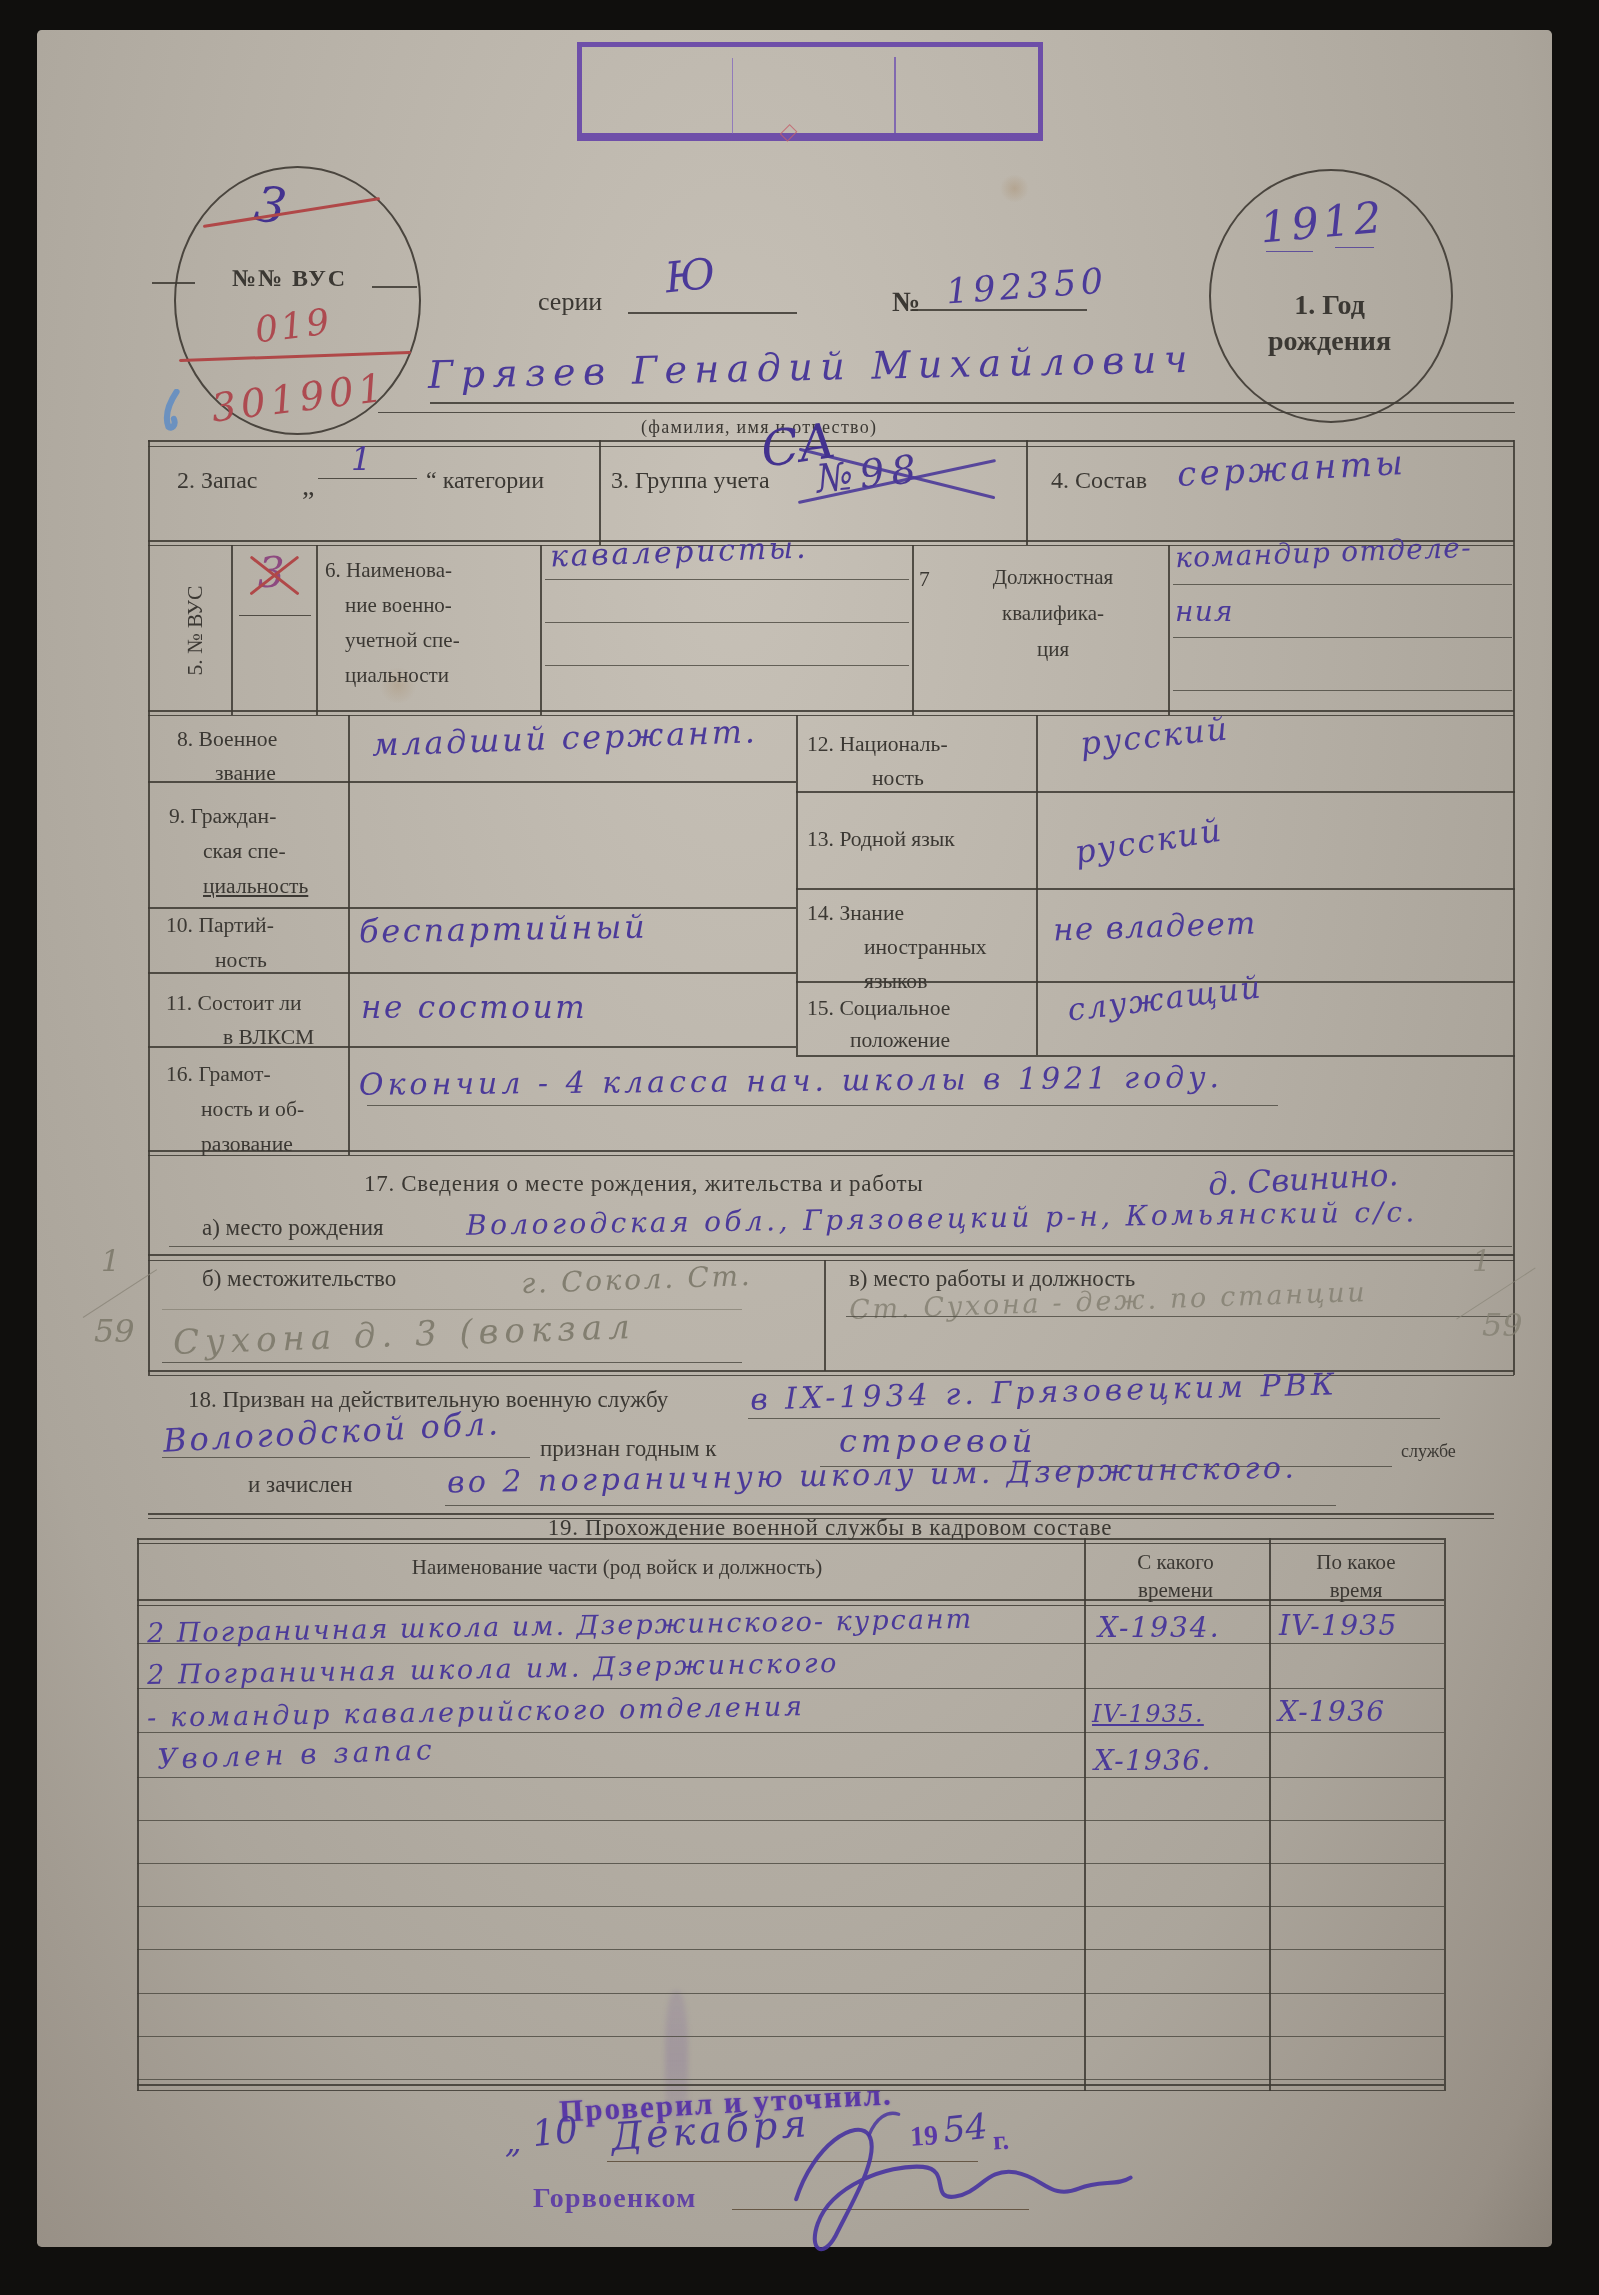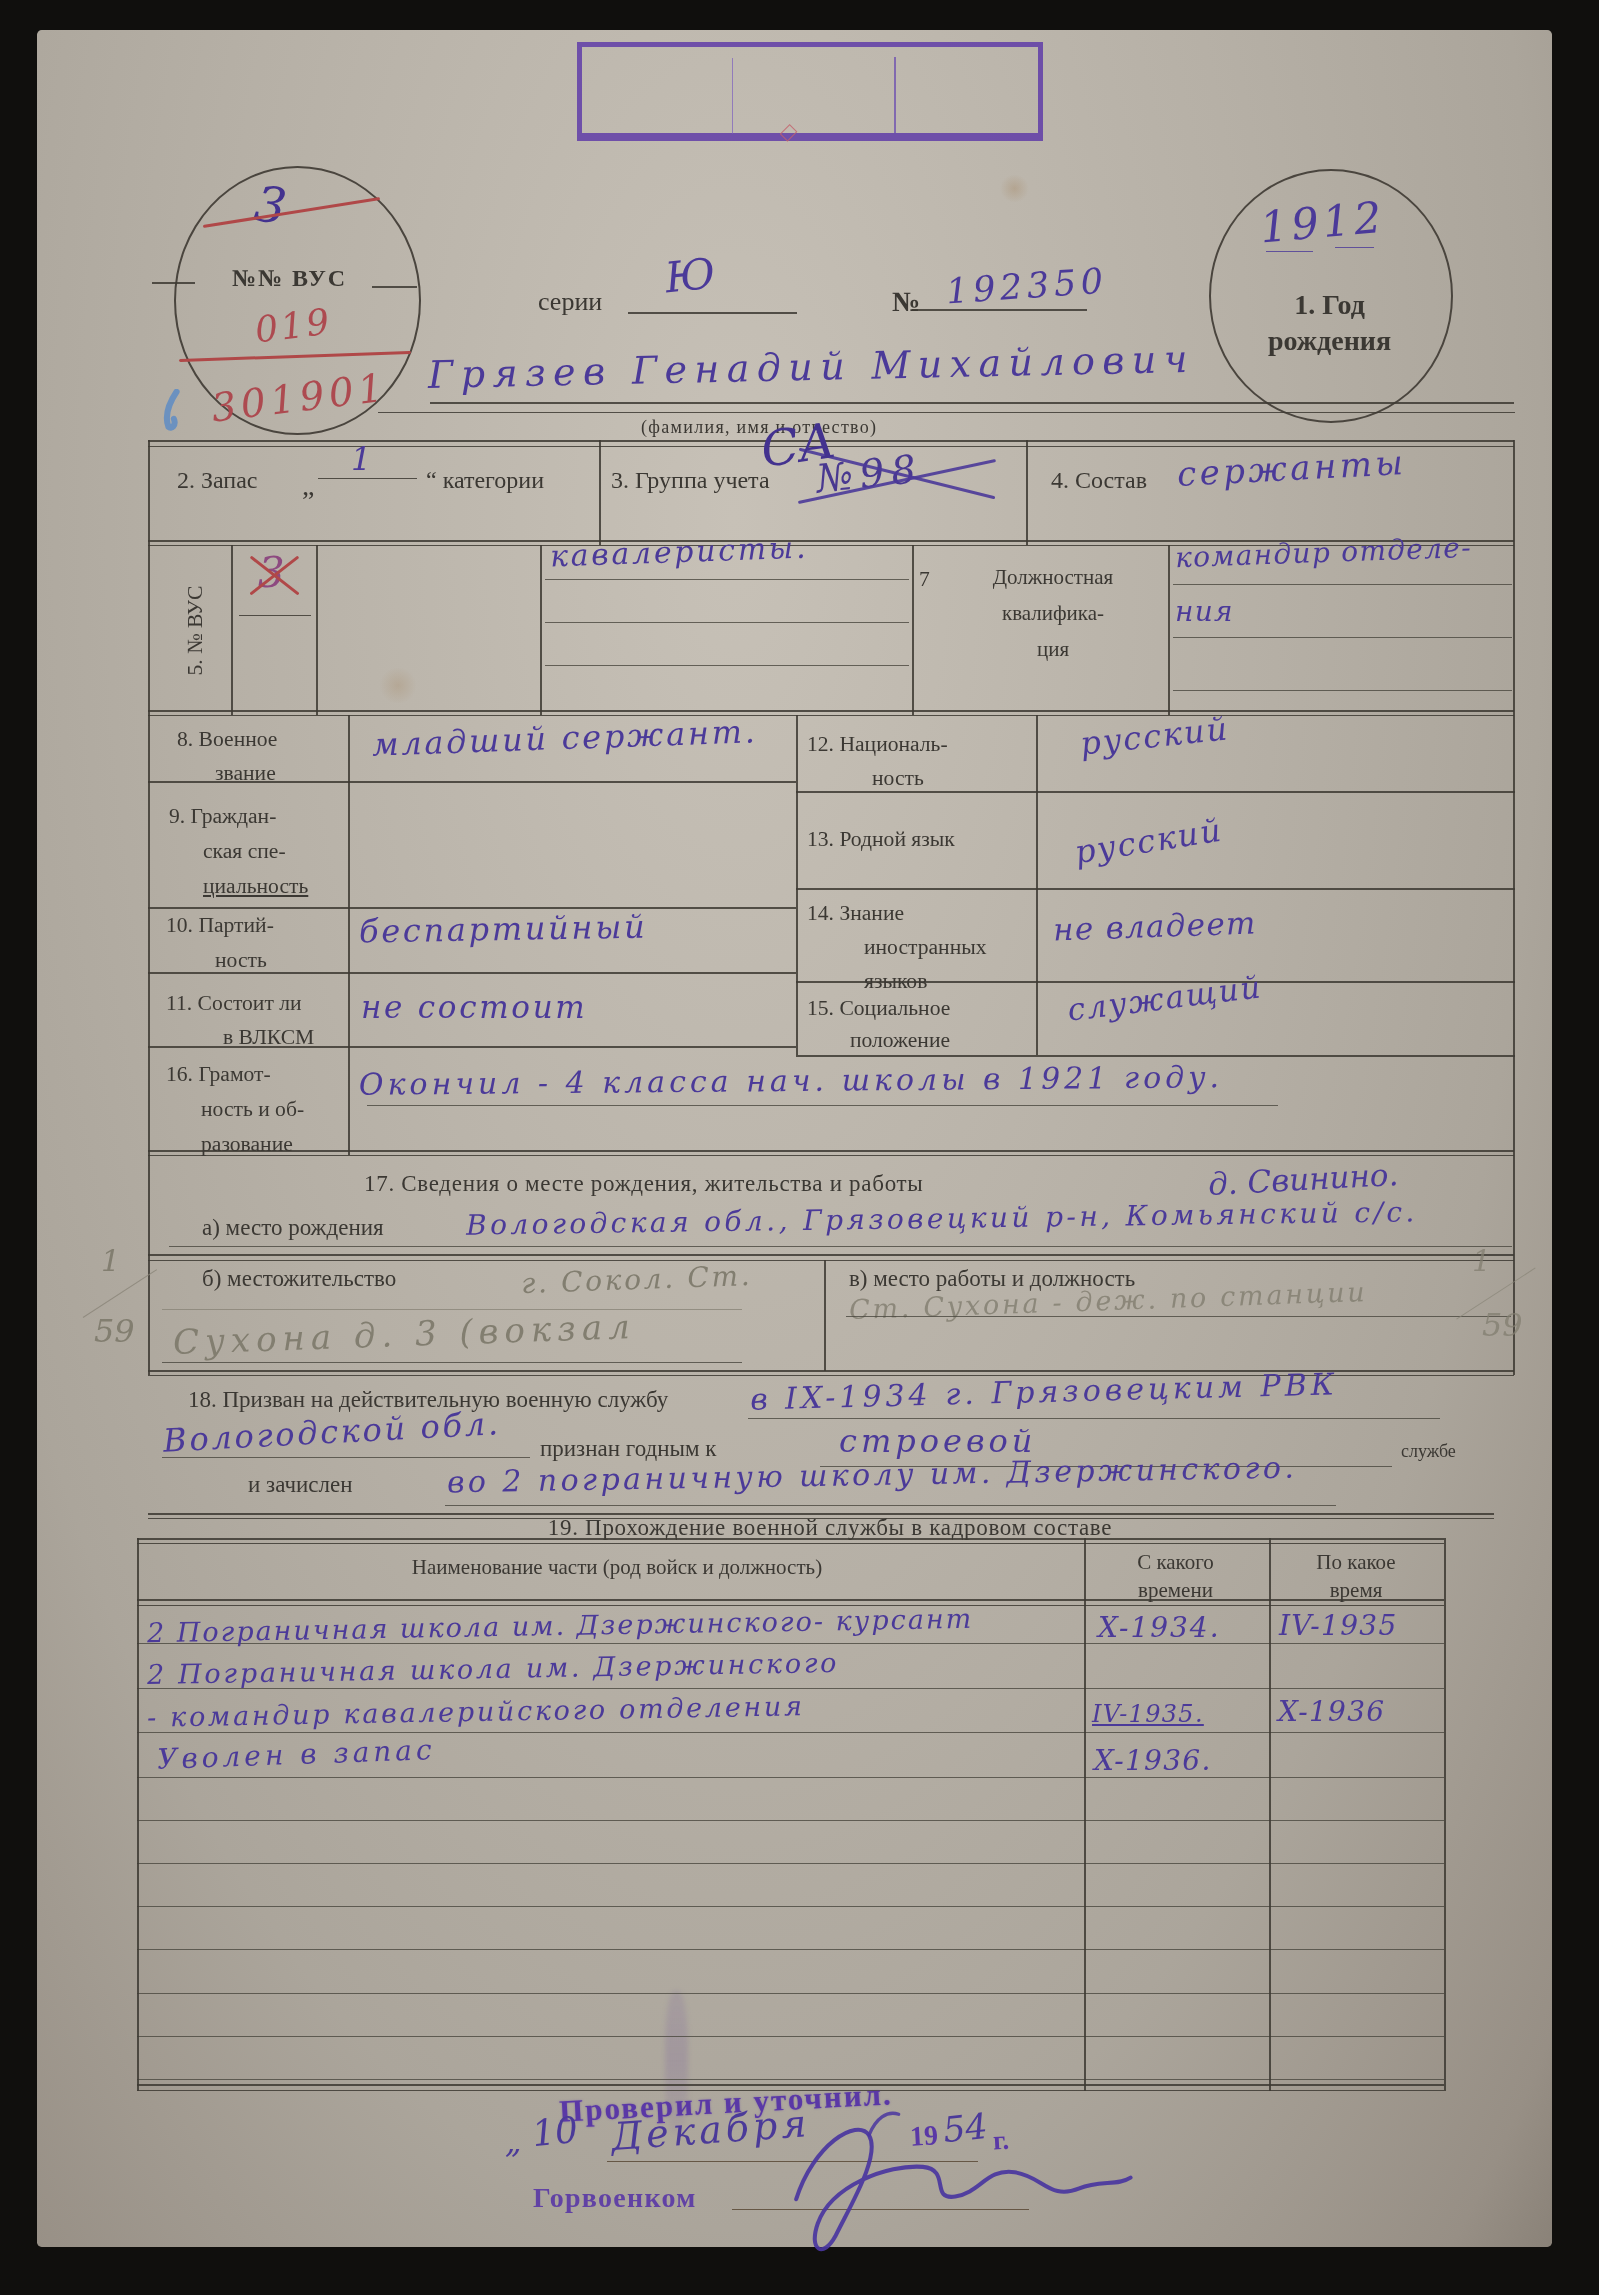--- a/index.html
+++ b/index.html
@@ -114,20 +114,26 @@
 
   <span class="abs print" style="left:1051px;top:467px;font-size:24px;">4. Состав</span>
   <span class="abs hand" style="left:1177px;top:448px;font-size:34px;letter-spacing:3.4px;transform:rotate(-3deg);">сержанты</span>
 
   <span class="abs print" style="left:121px;top:618px;font-size:21.6px;transform:rotate(-90deg);transform-origin:center;width:148px;text-align:center;">5. № ВУС</span>
   <span class="abs red" style="left:258px;top:548px;font-size:42px;color:#8d4a80;">3</span>
   <div class="strike" style="left:244px;top:574px;width:61px;transform:rotate(38deg);"></div>
   <div class="strike" style="left:244px;top:574px;width:61px;transform:rotate(-38deg);"></div>
   <div class="hl" style="left:239px;top:615px;width:72px;height:1.3px;"></div>
 
+  <div class="abs print" style="left:325px;top:553px;font-size:21px;line-height:35px;">
+    <div>6. Наименова-</div>
+    <div style="margin-left:20px;">ние военно-</div>
+    <div style="margin-left:20px;">учетной спе-</div>
+    <div style="margin-left:20px;">циальности</div>
+  </div>
   <span class="abs hand" style="left:550px;top:534px;font-size:30px;letter-spacing:2.7px;transform:rotate(-2deg);">кавалеристы.</span>
   <div class="hlt" style="left:545px;top:579px;width:364px;"></div>
   <div class="hlt" style="left:545px;top:622px;width:364px;"></div>
   <div class="hlt" style="left:545px;top:665px;width:364px;"></div>
 
   <span class="abs print" style="left:919px;top:567px;font-size:21.6px;">7</span>
   <div class="abs print" style="left:945px;top:559px;font-size:21px;line-height:36px;width:216px;text-align:center;">
     <div>Должностная</div>
     <div>квалифика-</div>
     <div>ция</div>

